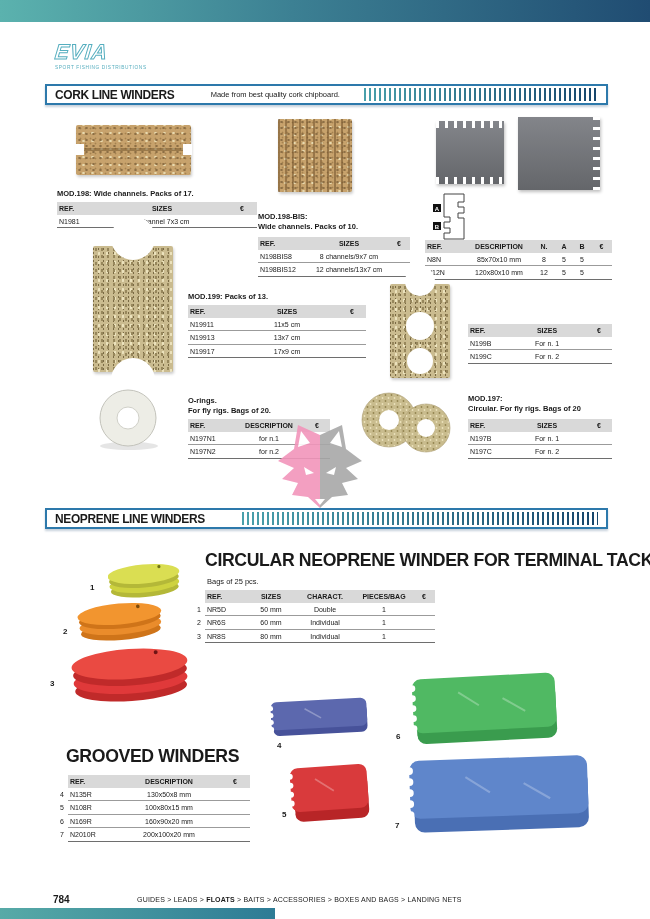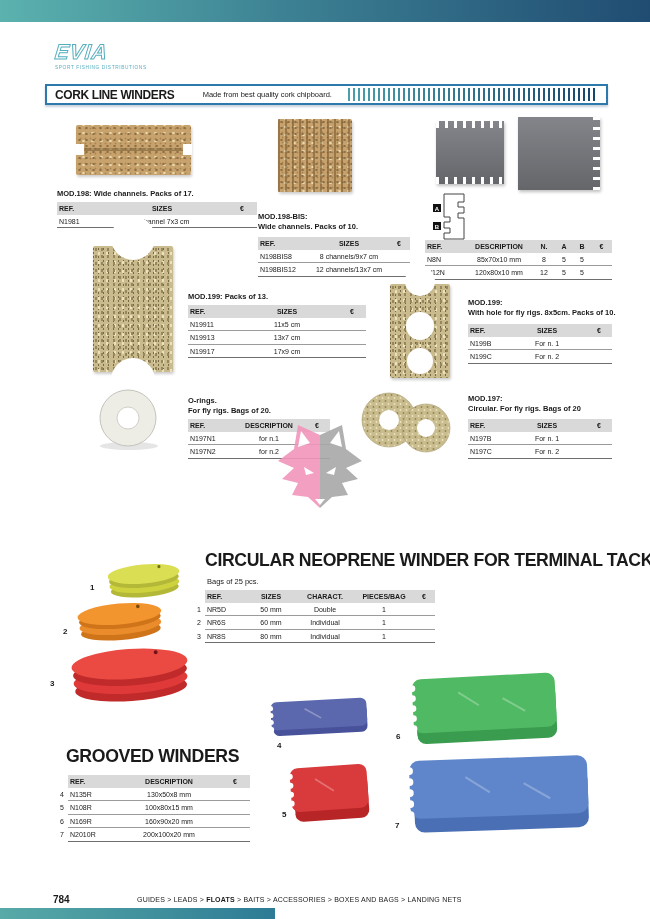--- a/index.html
+++ b/index.html
@@ -15,21 +15,21 @@
         color:#fff;-webkit-text-stroke:1px #55aebf;transform:skewX(-6deg);}
   .logo .tagline{font-size:4.8px;color:#57aebf;letter-spacing:.6px;margin-top:1px;}
   .botbar{left:0;top:908px;width:275px;height:11px;
           background:linear-gradient(90deg,#57aaa7,#2d7b95);}
   .pagenum{left:53px;top:894px;font-size:10px;font-weight:800;}
   .crumbs{left:137px;top:896px;font-size:7px;letter-spacing:.2px;white-space:nowrap;}
   .crumbs .b{font-weight:800;}
 
   
   .secbar{height:21px;width:563px;left:45px;border:2px solid #2d79ab;background:#fff;
-          display:flex;align-items:center;padding:0 8px;box-sizing:border-box;gap:16px;
+          display:flex;align-items:center;padding:0 8px;box-sizing:border-box;gap:24px;
           box-shadow:0 2px 2px rgba(30,70,110,.25);}
   .secbar .sectitle{font-size:13px;font-weight:800;letter-spacing:-.4px;
           transform:scaleX(.92);transform-origin:left center;white-space:nowrap;}
   .secbar .subtitle{font-size:7.5px;white-space:nowrap;margin-left:2px;}
   .stripes{flex:1;height:13px;
      background-image:repeating-linear-gradient(90deg,rgba(255,255,255,0) 0 2px,#fff 2px 5px),
                       linear-gradient(90deg,#49a0ab,#16456b);}
 
   
   .bigtitle{font-size:19px;font-weight:800;letter-spacing:-.4px;
@@ -205,24 +205,20 @@
         <span class="td a-c" style="width: 102px;">17x9 cm</span>
         <span class="td a-c" style="width: 28px;"></span>
       </div>
     </div>
 
   <div class="abs cork2" style="left:390px;top:284px;width:60px;height:94px;">
     <div class="notch" style="left:15px;top:-18px;width:30px;height:30px;"></div>
     <div class="notch" style="left:16px;top:28px;width:28px;height:28px;"></div>
     <div class="notch" style="left:17px;top:64px;width:26px;height:26px;"></div>
   </div>
-  <div class="abs cap" style="left:468px;top:298px;">
-    <div>MOD.199:</div>
-    <div>With hole for fly rigs. 8x5cm. Packs of 10.</div>
-  </div>
   <div class="abs ptable" style="left:468px;top:324px;">
       <div class="tr th">
         <span class="td a-l" style="width: 40px;">REF.</span>
         <span class="td a-c" style="width: 78px;">SIZES</span>
         <span class="td a-c" style="width: 26px;">€</span>
       </div>
       <div class="tr">
         <span class="td a-l" style="width: 40px;">N199B</span>
         <span class="td a-c" style="width: 78px;">For n. 1</span>
         <span class="td a-c" style="width: 26px;"></span>
@@ -299,20 +295,24 @@
   <svg class="abs fox" style="left:274px;top:423px;" width="92" height="86" viewBox="0 0 92 86">
     <path d="M46,12 L24,2 L20,26 L4,38 L20,45 L8,56 L24,60 L18,72 L34,74 L46,85 Z" fill="#f295bb"></path>
     <path d="M46,12 L68,2 L72,26 L88,38 L72,45 L84,56 L68,60 L74,72 L58,74 L46,85 Z" fill="#a8a8a8"></path>
     <path d="M27,8 L24,24 L36,20 Z" fill="#fff"></path>
     <path d="M65,8 L68,24 L56,20 Z" fill="#fff"></path>
     <path d="M30,44 L40,50 L32,52 Z" fill="#fff"></path>
     <path d="M62,44 L52,50 L60,52 Z" fill="#fff"></path>
     <path d="M41,76 L51,76 L46,82 Z" fill="#fff"></path>
   </svg>
 
+  <div class="abs secbar" style="top:508px;">
+    <span class="sectitle">NEOPRENE LINE WINDERS</span>
+    <span class="stripes"></span>
+  </div>
 
   <div class="abs bigtitle" style="left:205px;top:549px;">CIRCULAR NEOPRENE WINDER FOR TERMINAL TACKLE</div>
   <div class="abs" style="left:207px;top:577px;font-size:7.5px;">Bags of 25 pcs.</div>
   <div class="abs ptable" style="left:193px;top:590px;">
       <div class="tr th">
         <span class="td a-r numc" style="width: 12px;"></span>
         <span class="td a-l" style="width: 42px;">REF.</span>
         <span class="td a-c" style="width: 48px;">SIZES</span>
         <span class="td a-c" style="width: 60px;">CHARACT.</span>
         <span class="td a-c" style="width: 58px;">PIECES/BAG</span>

